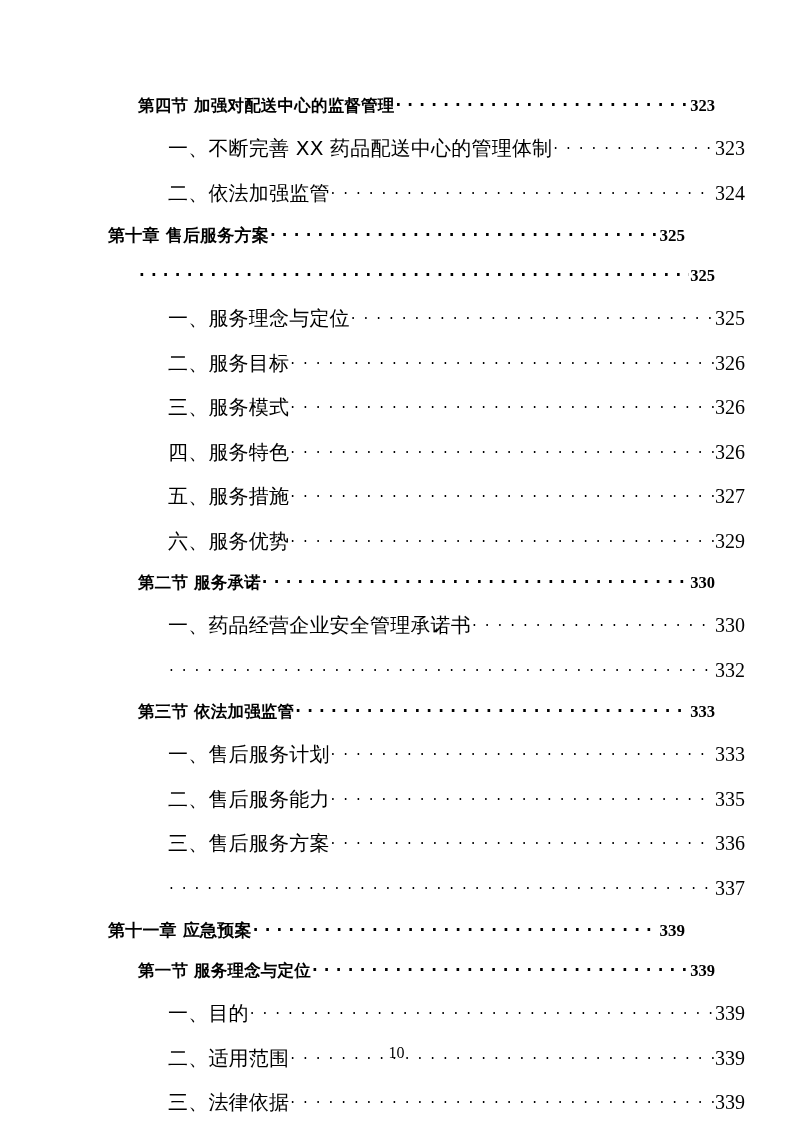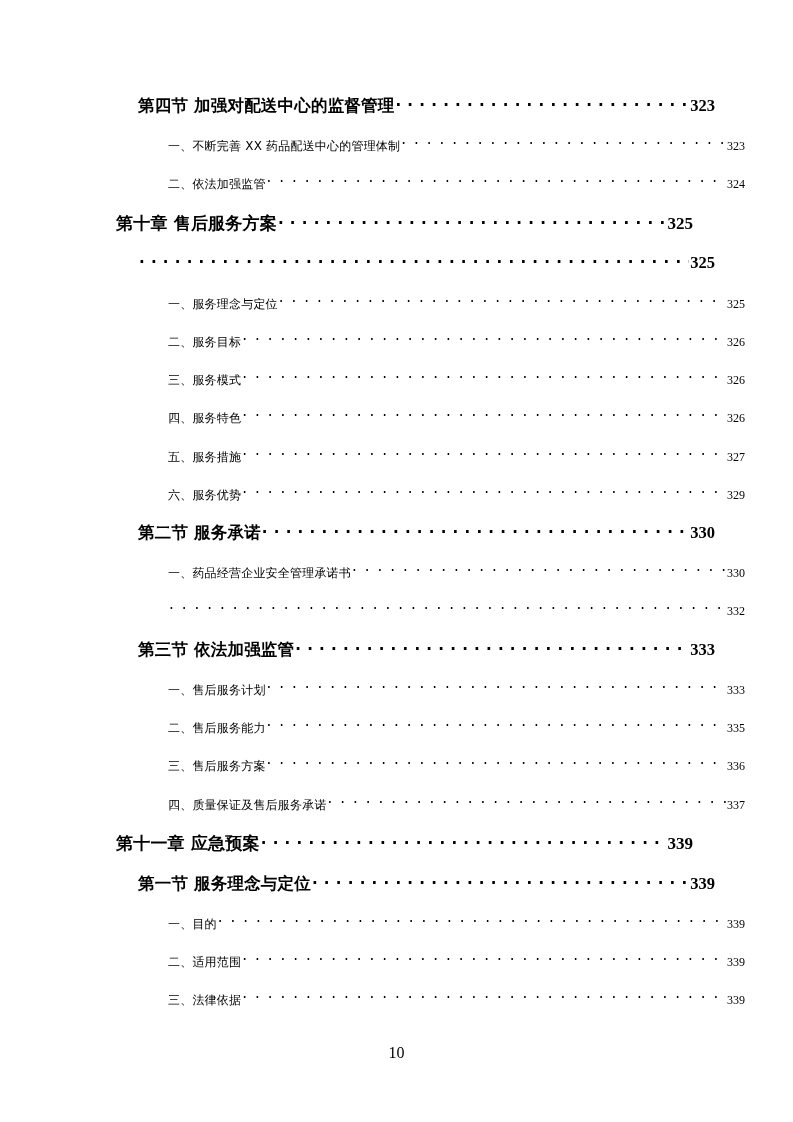--- a/index.html
+++ b/index.html
@@ -54,38 +54,38 @@
     font-family: "Liberation Serif", "DejaVu Serif", serif;
   }
 
   
   .lvl-chapter .label,
   .lvl-chapter .page-num {
     font-weight: bold;
     font-size: 17px;
   }
   .lvl-chapter {
-    margin-left: 8px;
+    margin-left: 0;
   }
   .lvl-chapter .dots {
     font-weight: bold;
   }
   .lvl-section {
     margin-left: 30px;
   }
   .lvl-section .label,
   .lvl-section .page-num {
     font-size: 16.5px;
   }
   .lvl-sub {
     margin-left: 60px;
   }
   .lvl-sub .label,
   .lvl-sub .page-num {
-    font-size: 12px;
+    font-size: 20px;
   }
   .lvl-section.bold .label,
   .lvl-section.bold .page-num,
   .lvl-section.bold .dots {
     font-weight: bold;
   }
   .footer {
     position: absolute;
     left: 0;
     right: 0;
@@ -182,21 +182,20 @@
         <span class="label">二、售后服务能力</span>
         <span class="dots">· · · · · · · · · · · · · · · · · · · · · · · · · · · · · · · · · · · · · · · · · · · · · · · · · · · · · · · · · · · · · · · · · · · · · · · · · · · · · · · · · · · · · · · · · </span>
         <span class="page-num">335</span>
       </div>
       <div class="toc-entry lvl-sub">
         <span class="label">三、售后服务方案</span>
         <span class="dots">· · · · · · · · · · · · · · · · · · · · · · · · · · · · · · · · · · · · · · · · · · · · · · · · · · · · · · · · · · · · · · · · · · · · · · · · · · · · · · · · · · · · · · · · · </span>
         <span class="page-num">336</span>
       </div>
       <div class="toc-entry lvl-sub">
-        <span class="label">四、质量保证及售后服务承诺</span>
         <span class="dots">· · · · · · · · · · · · · · · · · · · · · · · · · · · · · · · · · · · · · · · · · · · · · · · · · · · · · · · · · · · · · · · · · · · · · · · · · · · · · · · · · · · · · · · · · </span>
         <span class="page-num">337</span>
       </div>
       <div class="toc-entry lvl-chapter">
         <span class="label">第十一章  应急预案</span>
         <span class="dots" style="letter-spacing: 0.5px;">· · · · · · · · · · · · · · · · · · · · · · · · · · · · · · · · · · · · · · · · · · · · · · · · · · · · · · · · · · · · · · · · · · · · · · · · · · · · · · · · · · · · · · · · · </span>
         <span class="page-num">339</span>
       </div>
       <div class="toc-entry lvl-section bold">
         <span class="label">第一节  服务理念与定位</span>

